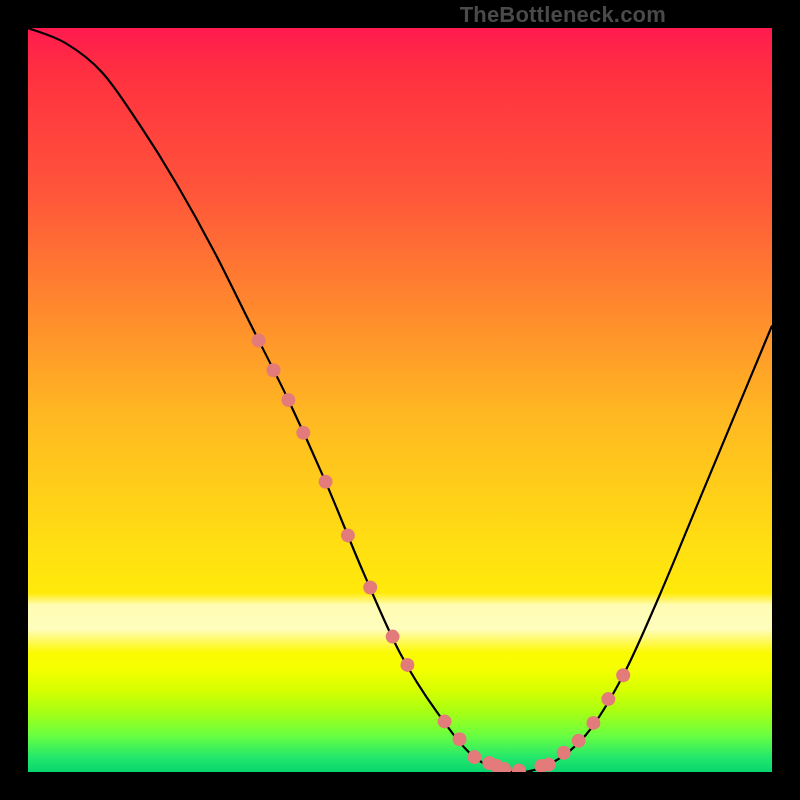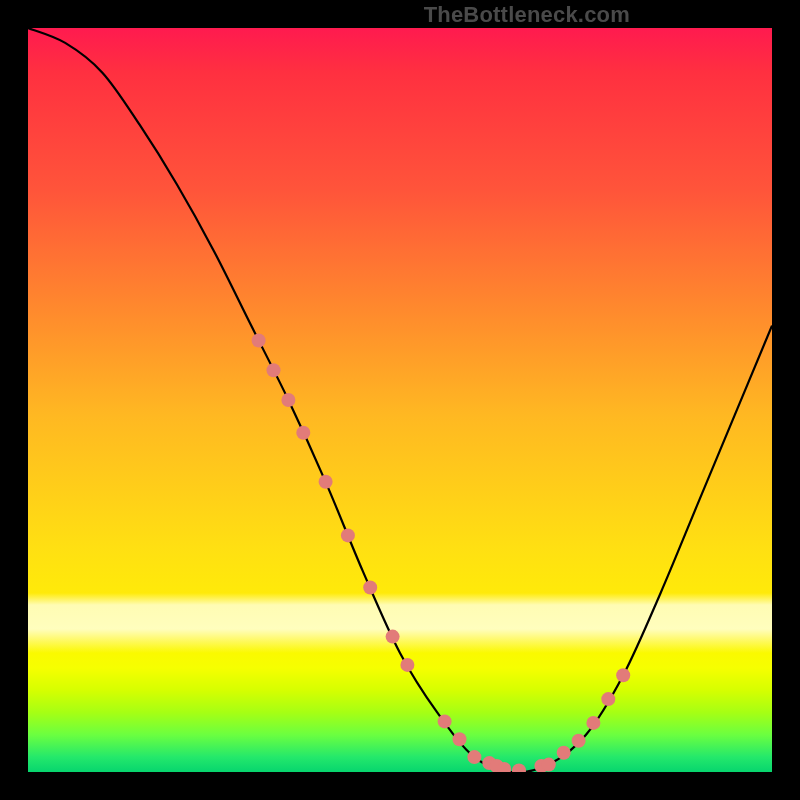--- a/index.html
+++ b/index.html
@@ -9,20 +9,21 @@
     height: 800px;
     background: #000;
     font-family: Arial, Helvetica, sans-serif;
     overflow: hidden;
   }
   .frame {
     position: relative;
     width: 640px;
     height: 800px;
     background: #000;
+    padding-left: 36px;
   }
   .watermark {
     position: absolute;
     top: 2px;
     right: 10px;
     color: #4a4a4a;
     font-size: 22px;
     font-weight: 600;
     letter-spacing: 0.2px;
     z-index: 5;

